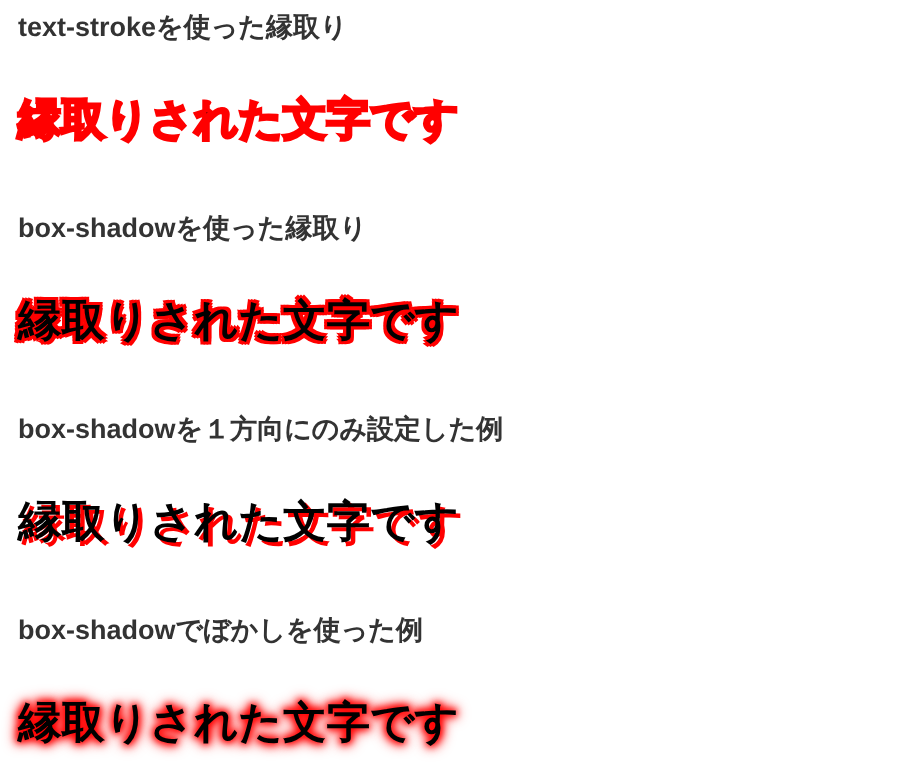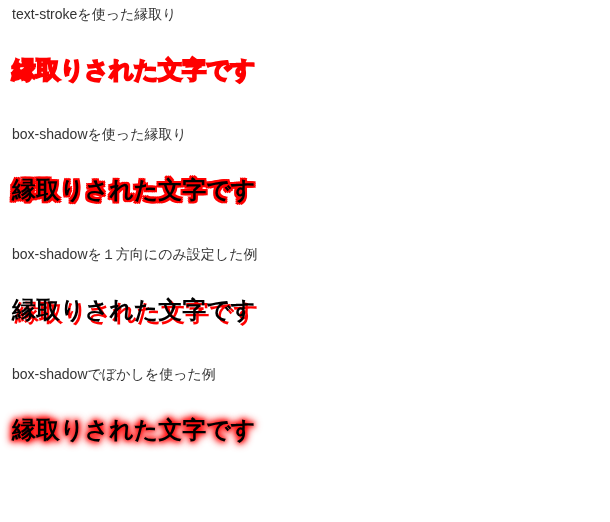--- a/index.html
+++ b/index.html
@@ -4,27 +4,27 @@
   <style>
     * { margin: 0; padding: 0; box-sizing: border-box; }
     body {
       font-family: "Hiragino Kaku Gothic ProN", "Meiryo", "MS Gothic", sans-serif;
       background: #ffffff;
       padding: 6px 12px;
       width: 610px;
       color: #333;
     }
     .description {
-      font-size: 14px;
+      font-size: 18px;
       color: #333;
       margin-bottom: 30px;
-      font-weight: 400;
+      font-weight: 700;
     }
     .sample {
-      font-size: 24px;
+      font-size: 29px;
       font-weight: 900;
       margin-bottom: 40px;
       letter-spacing: 0;
     }
     .stroke-style {
       color: #000000;
       -webkit-text-stroke: 2px #ff0000;
     }
     .boxshadow-style {
       color: #000000;

